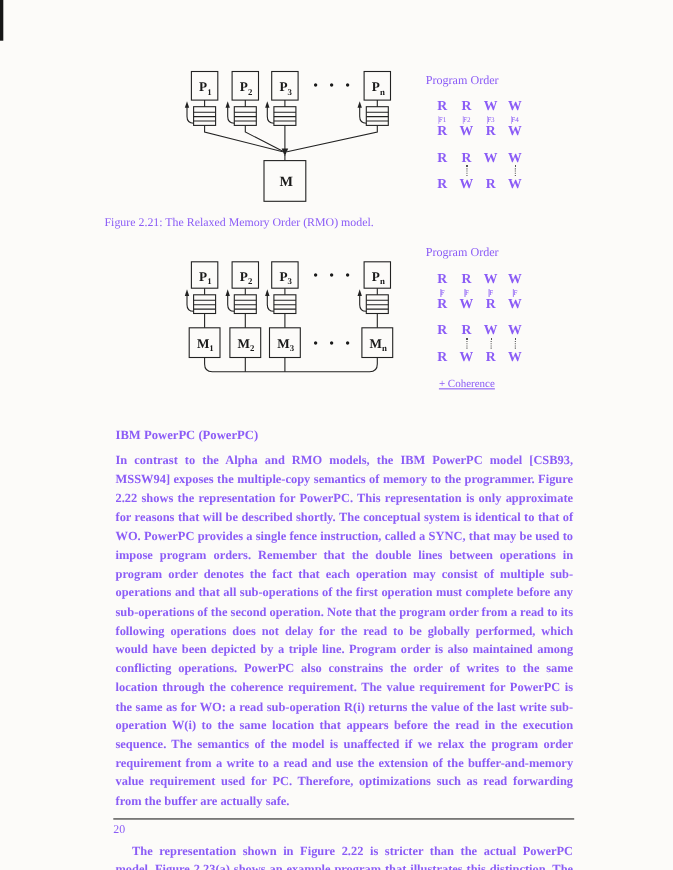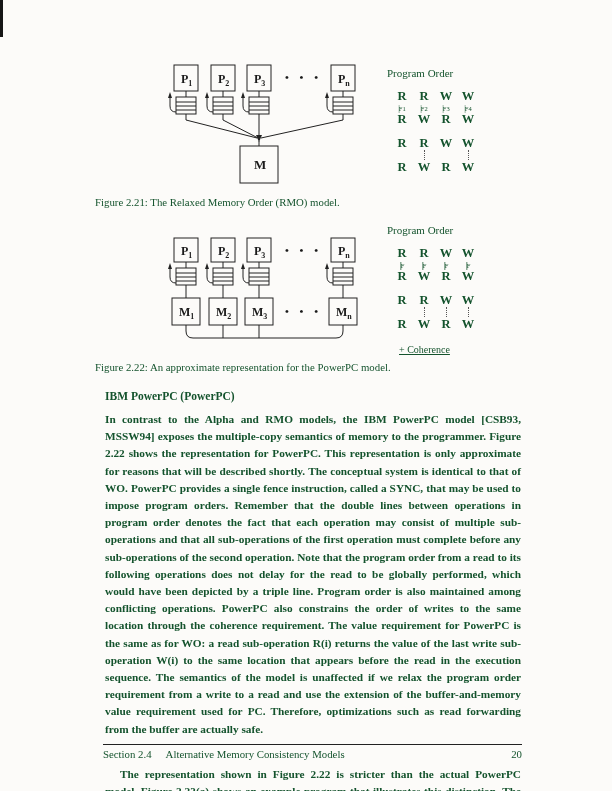--- a/index.html
+++ b/index.html
@@ -1,21 +1,21 @@
 <!DOCTYPE html>
 <html><head>
 <meta charset="utf-8">
 <style>
   html,body{margin:0;padding:0;background:#e8e8e8;}
   .page{
     position:relative;
     width:612px;height:791px;
     background:#fcfbf9;
     font-family:"Liberation Serif","DejaVu Serif",serif;
-    color:#14532d;
+    color:#8b5cf6;
     overflow:hidden;
   }
   .scan-edge{position:absolute;left:0;top:0;width:3px;height:37px;background:#161616;}
 
   
   .diagram{position:absolute;}
   .diagram text{font-family:"Liberation Serif","DejaVu Serif",serif;fill:#1a1a1a;}
   .box-label{font-size:12px;font-weight:bold;}
   .box-label .sub{font-size:8px;font-weight:bold;}
   .m-label{font-size:13px;font-weight:bold;}
@@ -228,29 +228,25 @@
     </div>
     <div class="po-row">
       <span class="po-cell">R</span>
       <span class="po-cell">W</span>
       <span class="po-cell">R</span>
       <span class="po-cell">W</span>
     </div>
     <div class="coherence">+ Coherence</div>
   </div>
 
-  <div class="caption" style="top:361px;">Figure 2.22: An approximate representation for the PowerPC model.</div>
 
   <div class="section-heading" style="top:390px;">IBM PowerPC (PowerPC)</div>
 
   <div class="bodytext" style="top:411px;">
     <p>In contrast to the Alpha and RMO models, the IBM PowerPC model [CSB93, MSSW94] exposes the multiple-copy semantics of memory to the programmer. Figure 2.22 shows the representation for PowerPC. This representation is only approximate for reasons that will be described shortly. The conceptual system is identical to that of WO. PowerPC provides a single fence instruction, called a SYNC, that may be used to impose program orders. Remember that the double lines between operations in program order denotes the fact that each operation may consist of multiple sub-operations and that all sub-operations of the first operation must complete before any sub-operations of the second operation. Note that the program order from a read to its following operations does not delay for the read to be globally performed, which would have been depicted by a triple line. Program order is also maintained among conflicting operations. PowerPC also constrains the order of writes to the same location through the coherence requirement. The value requirement for PowerPC is the same as for WO: a read sub-operation R(i) returns the value of the last write sub-operation W(i) to the same location that appears before the read in the execution sequence. The semantics of the model is unaffected if we relax the program order requirement from a write to a read and use the extension of the buffer-and-memory value requirement used for PC. Therefore, optimizations such as read forwarding from the buffer are actually safe.</p>
     <p>The representation shown in Figure 2.22 is stricter than the actual PowerPC model. Figure 2.23(a) shows an example program that illustrates this distinction. The representation in Figure 2.22 along with the constraints described above imply that the outcome (u,v)=(1,0) is disallowed under PowerPC. However, the formalism provided by Corella et al. [CSB93] implies that this outcome is actually allowed even though a</p>
   </div>
 
   <div class="footer-rule"></div>
   <div class="footer-row">
-    <span class="footer-left">
-      <span class="sec-num">Section 2.4</span><span>Alternative Memory Consistency Models</span>
-    </span>
     <span>20</span>
   </div>
 </div>
 
 </body></html>

